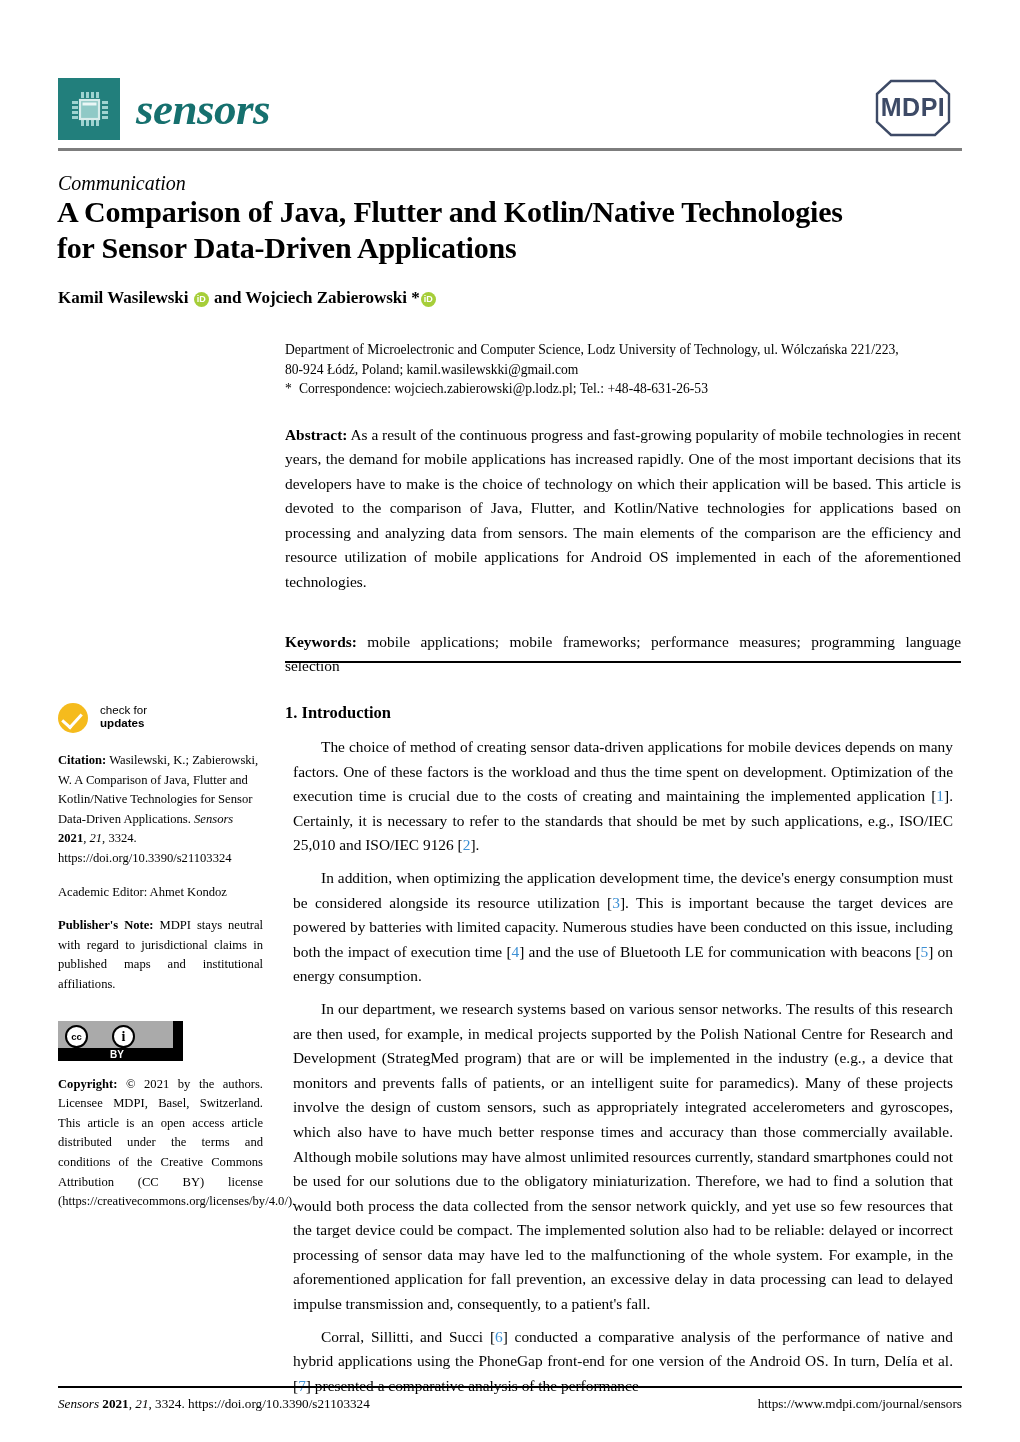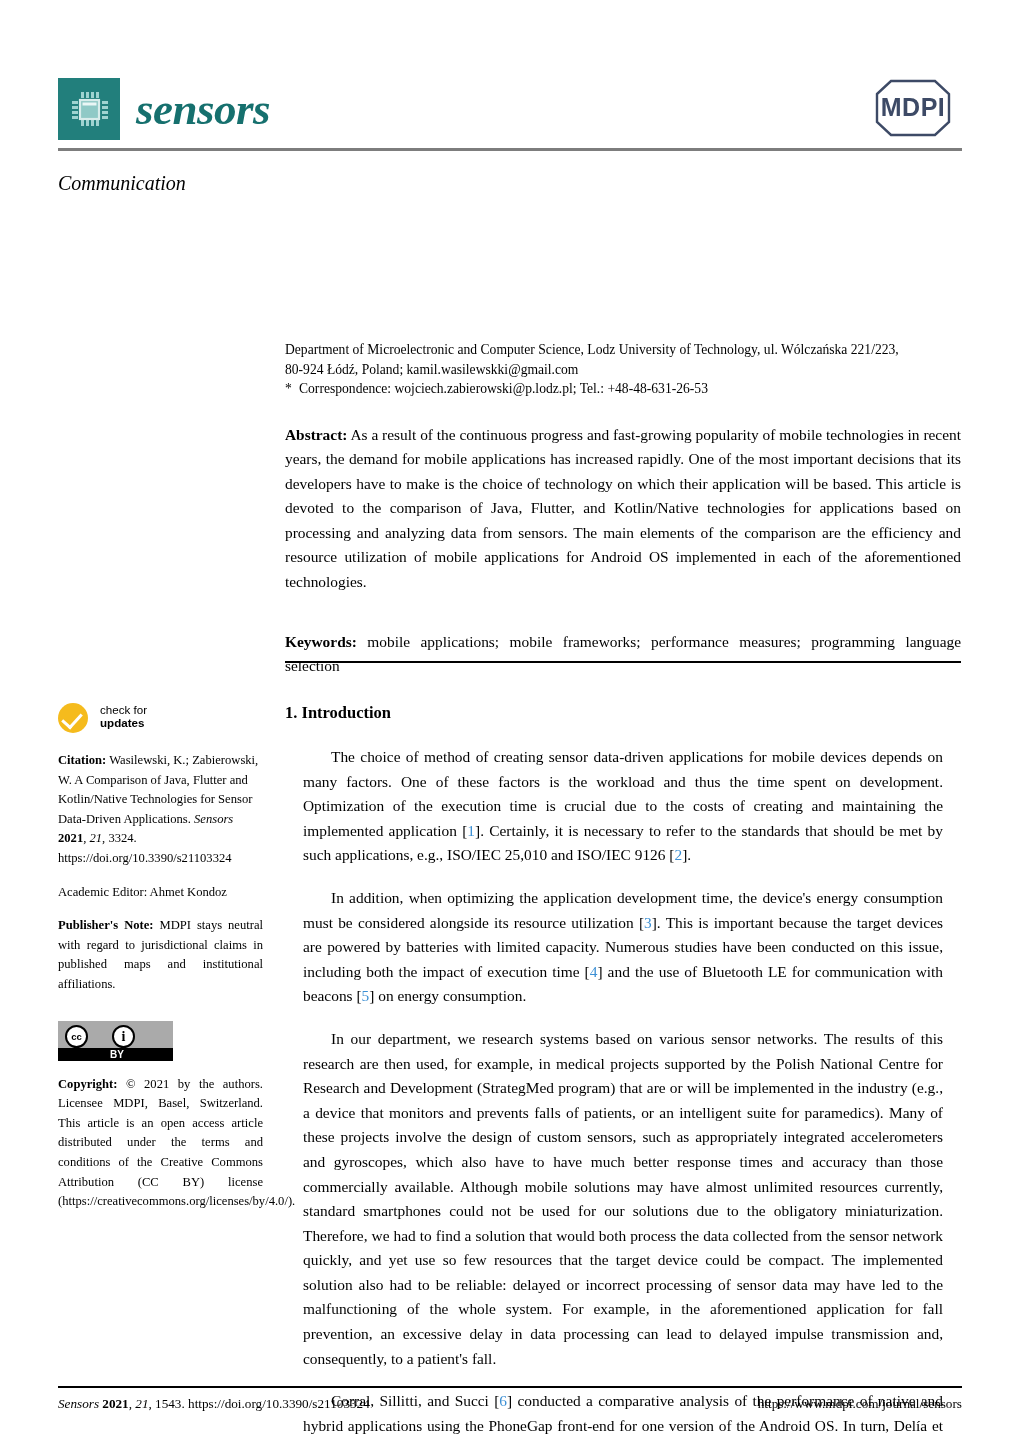--- a/index.html
+++ b/index.html
@@ -76,21 +76,21 @@
   }
 
   .section-h{
     position:absolute;left:285px;top:703px;
     font-weight:700;font-size:16.5px;
   }
   .body-text{
     position:absolute;left:285px;top:727px;width:676px;
     font-size:15.4px;line-height:24.6px;text-align:justify;
   }
-  .body-text p{margin:18px;text-indent:28px;}
+  .body-text p{margin:8px;text-indent:28px;}
   .cite{color:#3b8fd4;}
 
   
   .sidebar{position:absolute;left:58px;top:703px;width:205px;}
   .cfu{display:flex;gap:12px;height:34px;}
   .cfu-mark{
     width:30px;height:30px;border-radius:50%;background:#f5bb1d;
     position:relative;flex:none;
   }
   .cfu-mark:after{
@@ -104,21 +104,21 @@
   .cfu-text .b{font-weight:700;}
 
   .side-block{
     font-size:12.6px;line-height:19.6px;margin-top:14px;
   }
   .side-block.justify{text-align:justify;}
   .side-block b{font-weight:700;}
   .side-block i{font-style:italic;}
 
   .cc-badge{
-    width:115px;height:40px;background:#000;margin-top:26px;
+    width:125px;height:40px;background:#000;margin-top:26px;
     position:relative;overflow:hidden;
   }
   .cc-badge .upper{
     position:absolute;left:0;top:0;width:115px;height:27px;background:#aaaaaa;
   }
   .cc-circ{
     position:absolute;top:4px;width:19px;height:19px;border-radius:50%;
     background:#ffffff;border:2.4px solid #000;
     font-family:"Liberation Sans",sans-serif;font-weight:700;
     font-size:9.5px;line-height:19px;text-align:center;color:#000;
@@ -178,21 +178,30 @@
       <svg width="98" height="60" viewBox="0 0 98 60" aria-hidden="true">
         <polygon points="13,16 27,3 71,3 85,16 85,44 71,57 27,57 13,44" fill="none" stroke="#3d4a66" stroke-width="2.4"></polygon>
         <text x="49" y="38" text-anchor="middle" font-family="Liberation Sans, sans-serif" font-weight="700" font-size="25" fill="#3d4a66" letter-spacing="0.5">MDPI</text>
       </svg>
     </div>
   </div>
 
   <div class="hrule-top"></div>
 
   <div class="kicker">Communication</div>
-
+  <div class="title">
+    <div>A Comparison of Java, Flutter and Kotlin/Native Technologies</div>
+    <div>for Sensor Data-Driven Applications</div>
+  </div>
+
+  <div class="authors">
+    <span>Kamil Wasilewski</span>
+    <span class="orcid">iD</span>
+    <span> and Wojciech Zabierowski *</span><span class="orcid">iD</span>
+  </div>
 
   <div class="rightcol">
     <div class="affil">
       <div>Department of Microelectronic and Computer Science, Lodz University of Technology, ul. Wólczańska 221/223,</div>
       <div>80-924 Łódź, Poland; kamil.wasilewskki@gmail.com</div>
       <div class="corr-row">
         <span class="star">*</span>
         <span>Correspondence: wojciech.zabierowski@p.lodz.pl; Tel.: +48-48-631-26-53</span>
       </div>
     </div>
@@ -245,17 +254,17 @@
       <div class="cc-by">BY</div>
     </div>
 
     <div class="side-block justify">
       <b>Copyright:</b><span> © 2021 by the authors. Licensee MDPI, Basel, Switzerland. This article is an open access article distributed under the terms and conditions of the Creative Commons Attribution (CC BY) license (https://creativecommons.org/licenses/by/4.0/).</span>
     </div>
   </div>
 
   <div class="hrule-bot"></div>
   <div class="footer">
-    <div><i>Sensors</i> <b>2021</b>, <i>21</i>, <span>1543.</span> <span>https://doi.org/10.3390/s21103324</span></div>
+    <div><i>Sensors</i> <b>2021</b>, <i>21</i>, <span>3324.</span> <span>https://doi.org/10.3390/s21103324</span></div>
     <div>https://www.mdpi.com/journal/sensors</div>
   </div>
 
 </div>
 
 </body></html>

